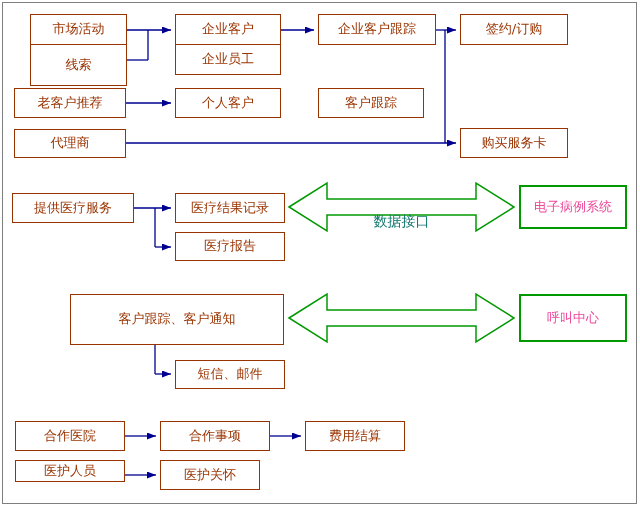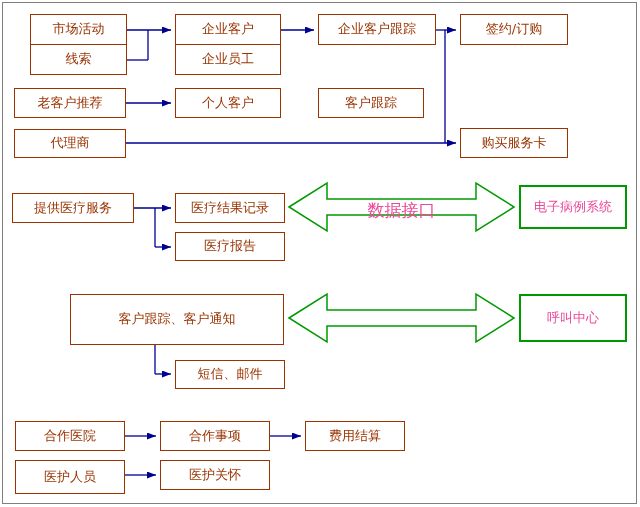--- a/index.html
+++ b/index.html
@@ -10,21 +10,21 @@
   #frame{position:absolute;left:2px;top:2px;right:3px;bottom:3px;border:1px solid #7f7f7f;}
   svg.overlay{position:absolute;left:0;top:0;pointer-events:none;}
   .box{
     position:absolute;box-sizing:border-box;
     border:1px solid #993300;color:#993300;background:#ffffff;
     display:flex;align-items:center;justify-content:center;
     font-size:13px;text-align:right;line-height:1.3;white-space:nowrap;
   }
   .multi{flex-direction:column;}
   .gbox{border:2px solid #009900;color:#ec4899;}
-  .alabel{position:absolute;color:#ec4899;font-size:17px;text-align:center;}
+  .alabel{position:absolute;color:#0f766e;font-size:14px;text-align:center;margin-top:14px;}
 </style>
 </head>
 <body>
 
 <div id="stage">
   <div id="frame"></div>
 
   <svg class="overlay" width="640" height="507">
     <defs>
       <marker id="arr" markerWidth="10" markerHeight="8" refX="9" refY="3.5" orient="auto" markerUnits="userSpaceOnUse">
@@ -49,21 +49,21 @@
       <line x1="270" y1="436" x2="301" y2="436" marker-end="url(#arr)"></line>
       <line x1="125" y1="475" x2="156" y2="475" marker-end="url(#arr)"></line>
     </g>
     <g stroke="#009900" stroke-width="1.5" fill="#ffffff">
       <polygon points="289,207 327,183 327,199 476,199 476,183 514,207 476,231 476,215 327,215 327,231"></polygon>
       <polygon points="289,318 327,294 327,310 476,310 476,294 514,318 476,342 476,326 327,326 327,342"></polygon>
     </g>
   </svg>
 
   <div class="box" style="left:30px;top:14px;width:97px;height:31px">市场活动</div>
-  <div class="box" style="left:30px;top:44px;width:97px;height:31px">线索</div>
+  <div class="box" style="left:30px;top:44px;width:97px;height:42px">线索</div>
   <div class="box" style="left:14px;top:88px;width:112px;height:30px">老客户推荐</div>
   <div class="box" style="left:14px;top:129px;width:112px;height:29px">代理商</div>
   <div class="box" style="left:175px;top:14px;width:106px;height:31px">企业客户</div>
   <div class="box" style="left:175px;top:44px;width:106px;height:31px">企业员工</div>
   <div class="box" style="left:175px;top:88px;width:106px;height:30px">个人客户</div>
   <div class="box" style="left:318px;top:14px;width:118px;height:31px">企业客户跟踪</div>
   <div class="box" style="left:460px;top:14px;width:108px;height:31px">签约/订购</div>
   <div class="box" style="left:318px;top:88px;width:106px;height:30px">客户跟踪</div>
   <div class="box" style="left:460px;top:128px;width:108px;height:30px">购买服务卡</div>
 
@@ -75,15 +75,15 @@
 
   <div class="box multi" style="left:70px;top:294px;width:214px;height:51px">
     <span>客户跟踪、客户通知</span>
   </div>
   <div class="box gbox" style="left:519px;top:294px;width:108px;height:48px">呼叫中心</div>
   <div class="box" style="left:175px;top:360px;width:110px;height:29px">短信、邮件</div>
 
   <div class="box" style="left:15px;top:421px;width:110px;height:30px">合作医院</div>
   <div class="box" style="left:160px;top:421px;width:110px;height:30px">合作事项</div>
   <div class="box" style="left:305px;top:421px;width:100px;height:30px">费用结算</div>
-  <div class="box" style="left:15px;top:460px;width:110px;height:34px">医护人员</div>
-  <div class="box" style="left:160px;top:460px;width:110px;height:30px">医护关怀</div>
+  <div class="box" style="left:15px;top:460px;width:110px;height:22px">医护人员</div>
+  <div class="box" style="left:160px;top:460px;width:100px;height:30px">医护关怀</div>
 </div>
 
 </body></html>

